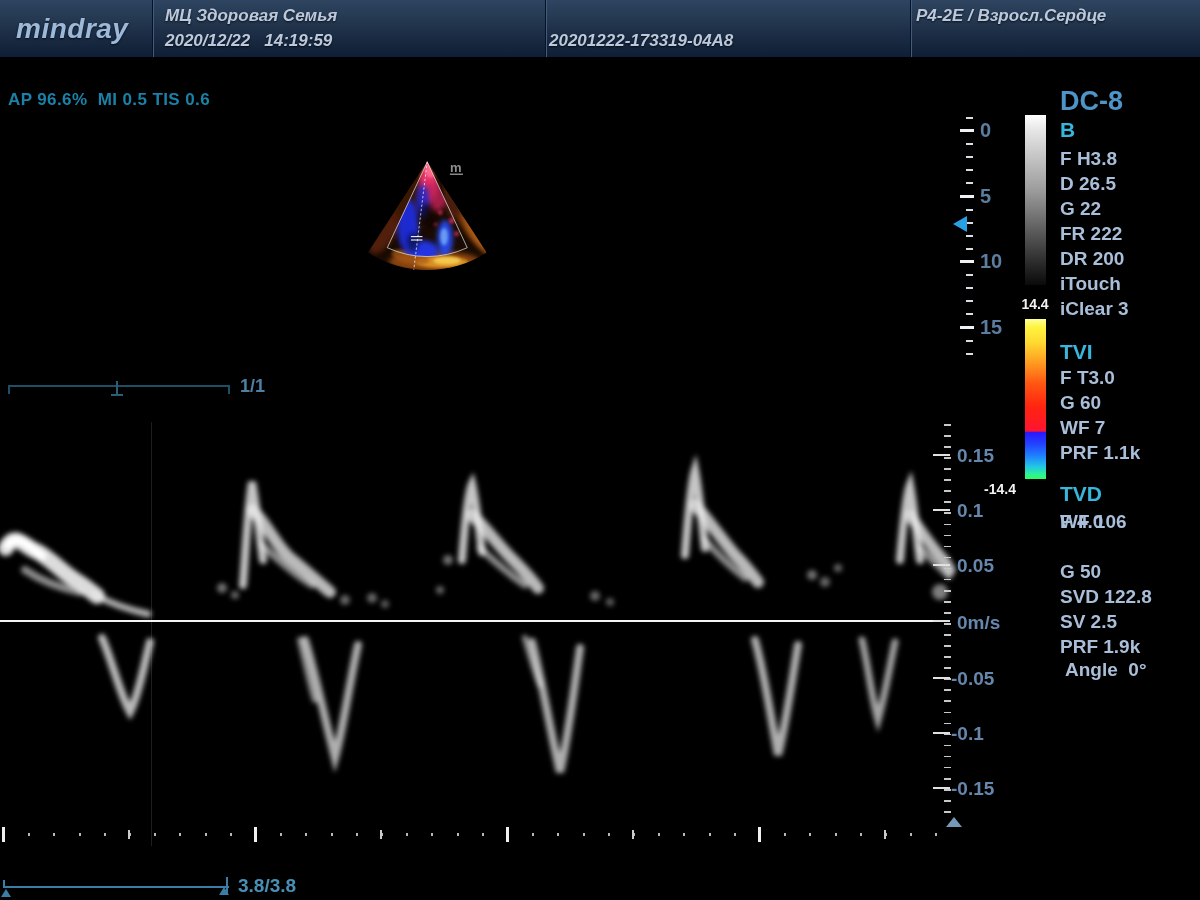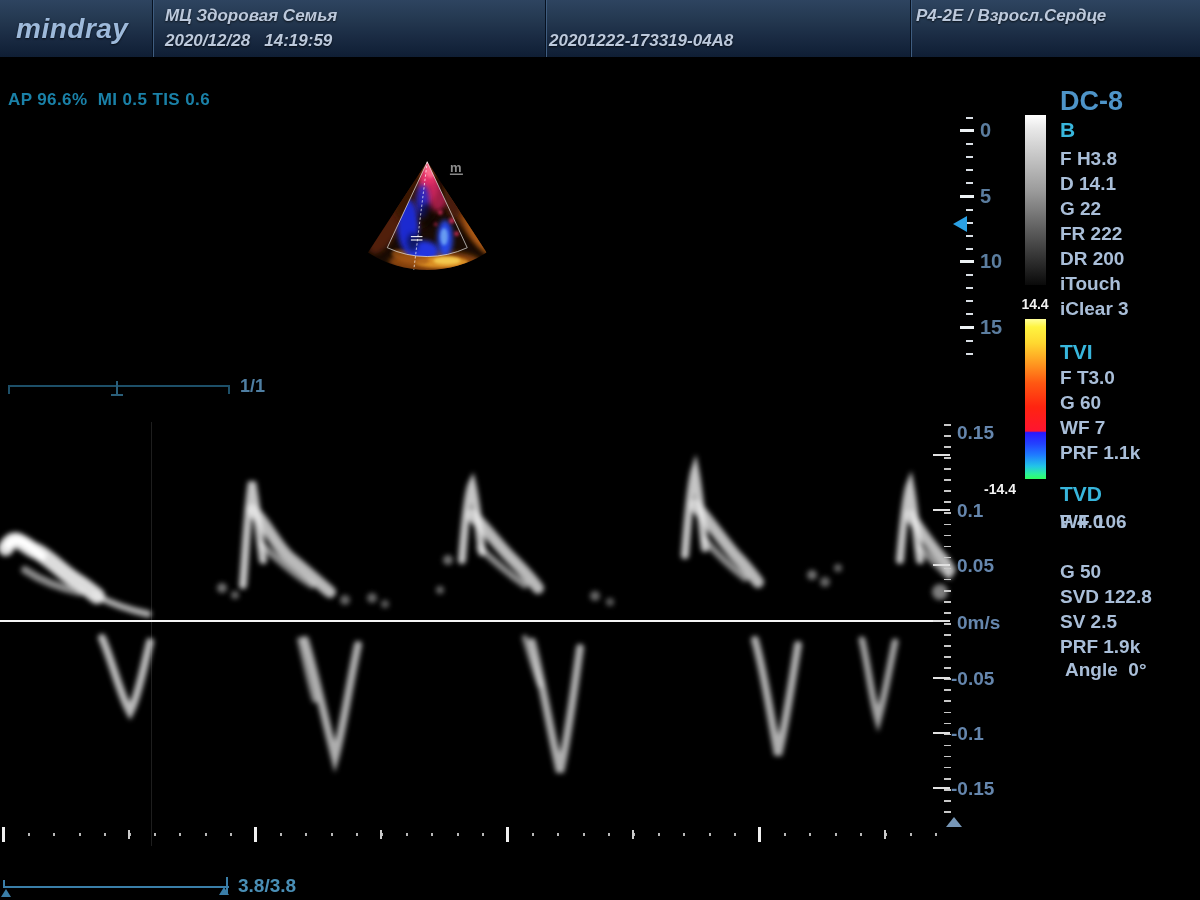--- a/index.html
+++ b/index.html
@@ -64,21 +64,21 @@
 <body>
 
 <div id="screen">
 
   <div id="topbar">
     <div id="logo">mindray</div>
     <div class="tb-divider" style="left:152px"></div>
     <div class="tb-divider" style="left:545px"></div>
     <div class="tb-divider" style="left:910px"></div>
     <div class="tb-text" style="left:165px;top:6px">МЦ Здоровая Семья</div>
-    <div class="tb-text" style="left:165px;top:31px">2020/12/28   14:19:59</div>
+    <div class="tb-text" style="left:165px;top:31px">2020/12/22   14:19:59</div>
     <div class="tb-text" style="left:549px;top:31px">20201222-173319-04A8</div>
     <div class="tb-text" style="left:916px;top:6px">P4-2E / Взросл.Сердце</div>
   </div>
 
   <div id="statusline">AP 96.6%  MI 0.5 TIS 0.6</div>
 
   <svg style="left:355px;top:110px" width="330" height="260" viewBox="355 110 685 370">
     <defs>
       <filter id="b8" x="-60%" y="-60%" width="220%" height="220%">
           <feGaussianBlur stdDeviation="8"></feGaussianBlur>
@@ -161,21 +161,21 @@
   <div id="focus-arrow"></div>
 
   <div id="graybar"></div>
   <div class="scale-num" style="left:1014px;top:296px;width:42px">14.4</div>
   <div id="colorbar"></div>
   <div class="scale-num" style="left:976px;top:481px;width:48px">-14.4</div>
 
   <div id="model-name">DC-8</div>
   <div class="pp pp-mode" style="top:118px">B</div>
   <div class="pp" style="top:148px">F H3.8</div>
-  <div class="pp" style="top:173px">D 14.1</div>
+  <div class="pp" style="top:173px">D 26.5</div>
   <div class="pp" style="top:198px">G 22</div>
   <div class="pp" style="top:223px">FR 222</div>
   <div class="pp" style="top:248px">DR 200</div>
   <div class="pp" style="top:273px">iTouch</div>
   <div class="pp" style="top:298px">iClear 3</div>
   <div class="pp pp-mode" style="top:340px">TVI</div>
   <div class="pp" style="top:367px">F T3.0</div>
   <div class="pp" style="top:392px">G 60</div>
   <div class="pp" style="top:417px">WF 7</div>
   <div class="pp" style="top:442px">PRF 1.1k</div>
@@ -244,21 +244,21 @@
   <div id="baseline"></div>
 
   <div id="vel-minor"></div>
   <div class="vel-major" style="top:454px"></div>
   <div class="vel-major" style="top:509px"></div>
   <div class="vel-major" style="top:564px"></div>
   <div class="vel-major" style="top:620px"></div>
   <div class="vel-major" style="top:677px"></div>
   <div class="vel-major" style="top:732px"></div>
   <div class="vel-major" style="top:787px"></div>
-  <div class="vel-label" style="left:957px;top:422px">0.15</div>
+  <div class="vel-label" style="left:957px;top:445px">0.15</div>
   <div class="vel-label" style="left:957px;top:500px">0.1</div>
   <div class="vel-label" style="left:957px;top:555px">0.05</div>
   <div class="vel-label" style="left:957px;top:612px">0m/s</div>
   <div class="vel-label" style="left:951px;top:668px">-0.05</div>
   <div class="vel-label" style="left:951px;top:723px">-0.1</div>
   <div class="vel-label" style="left:951px;top:778px">-0.15</div>
   <div id="base-tri"></div>
 
   <div id="t-dots"></div>
   <div id="t-med"></div>

